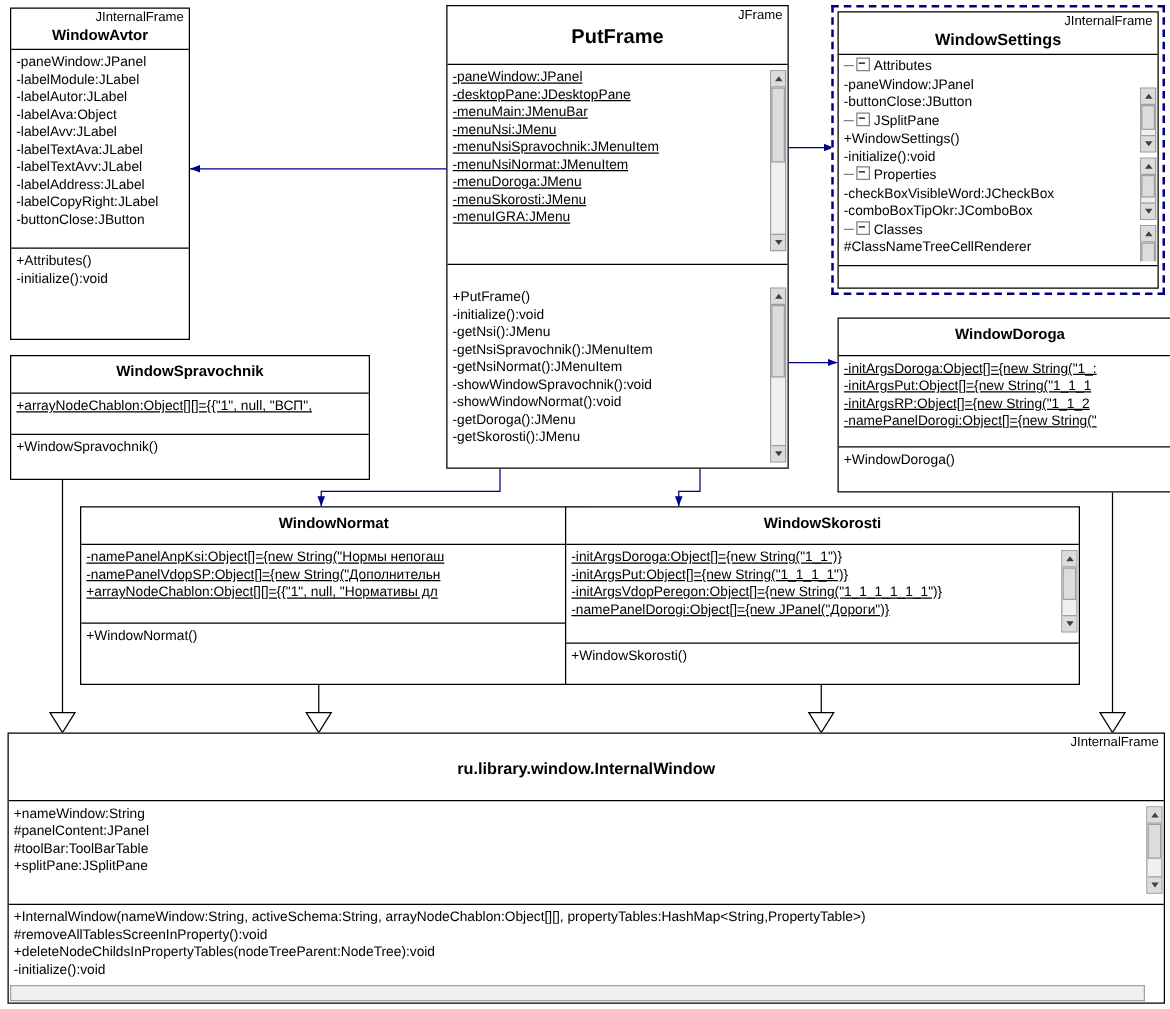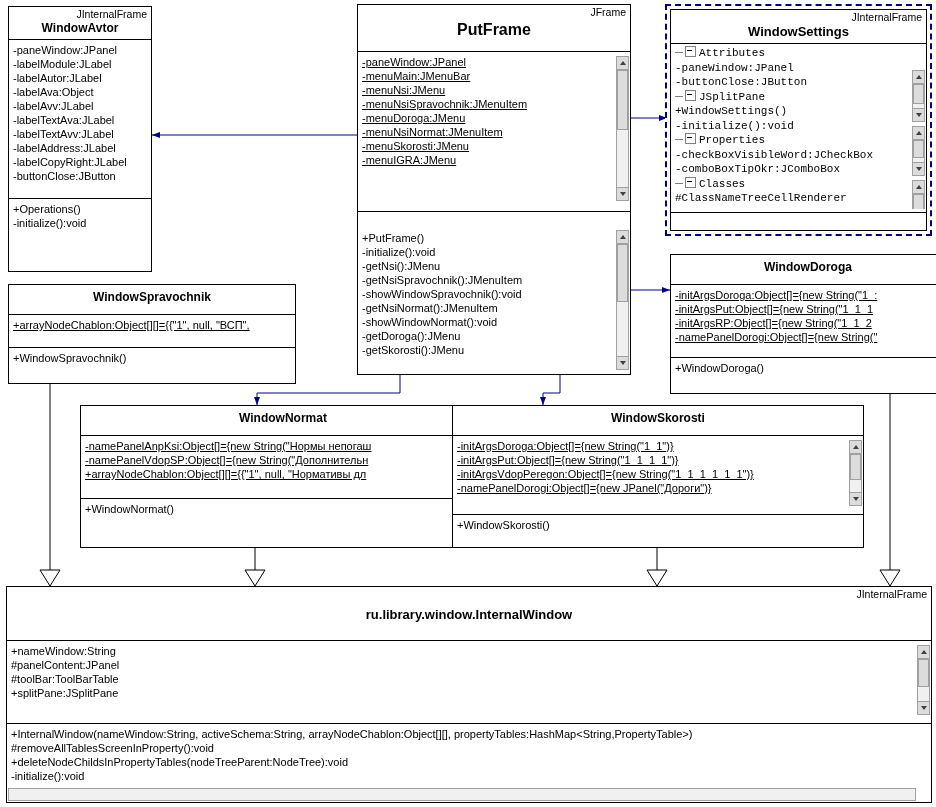--- a/index.html
+++ b/index.html
@@ -211,69 +211,70 @@
       <div class="row">-labelAva:Object</div>
       <div class="row">-labelAvv:JLabel</div>
       <div class="row">-labelTextAva:JLabel</div>
       <div class="row">-labelTextAvv:JLabel</div>
       <div class="row">-labelAddress:JLabel</div>
       <div class="row">-labelCopyRight:JLabel</div>
       <div class="row">-buttonClose:JButton</div>
     </div>
     <div class="sep"></div>
     <div class="compartment">
-      <div class="row">+Operations()</div>
+      <div class="row">+Attributes()</div>
       <div class="row">-initialize():void</div>
     </div>
   </div>
 
   <div class="uml" style="left:357px; top:4px; width:274px; height:371px;">
     <div class="stereo">JFrame</div>
     <div class="title pad-top" style="padding-top:16px; font-size:16px;">PutFrame</div>
     <div class="sep" style="margin-top:8px;"></div>
     <div class="compartment" style="height:153px;">
       <div class="row u">-paneWindow:JPanel</div>
+      <div class="row u">-desktopPane:JDesktopPane</div>
       <div class="row u">-menuMain:JMenuBar</div>
       <div class="row u">-menuNsi:JMenu</div>
       <div class="row u">-menuNsiSpravochnik:JMenuItem</div>
+      <div class="row u">-menuNsiNormat:JMenuItem</div>
       <div class="row u">-menuDoroga:JMenu</div>
-      <div class="row u">-menuNsiNormat:JMenuItem</div>
       <div class="row u">-menuSkorosti:JMenu</div>
       <div class="row u">-menuIGRA:JMenu</div>
       <div class="vscroll" style="top:4px; height:145px;">
         <div class="arrow"></div>
         <div class="thumb" style="top:13px; height:60px;"></div>
         <div class="arrow bot"></div>
       </div>
     </div>
     <div class="sep"></div>
     <div class="compartment" style="height:148px;margin-top:16px;">
       <div class="row">+PutFrame()</div>
       <div class="row">-initialize():void</div>
       <div class="row">-getNsi():JMenu</div>
       <div class="row">-getNsiSpravochnik():JMenuItem</div>
+      <div class="row">-getNsiNormat():JMenuItem</div>
       <div class="row">-showWindowSpravochnik():void</div>
-      <div class="row">-getNsiNormat():JMenuItem</div>
       <div class="row">-showWindowNormat():void</div>
       <div class="row">-getDoroga():JMenu</div>
       <div class="row">-getSkorosti():JMenu</div>
       <div class="vscroll" style="top:2px; height:140px;">
         <div class="arrow"></div>
         <div class="thumb" style="top:13px; height:58px;"></div>
         <div class="arrow bot"></div>
       </div>
     </div>
   </div>
 
   <div class="uml dashed-outer" style="left:665px; top:4px; width:267px; height:232px;">
     <div class="inner-box">
       <div class="stereo">JInternalFrame</div>
       <div class="title pad-top" style="padding-top:14px; font-size:13px;">WindowSettings</div>
       <div class="sep"></div>
-      <div class="compartment" style="padding-top:2px;font-family:Liberation Mono, monospace;">
+      <div class="compartment" style="padding-top:2px;">
         <div class="tree-row">
           <span class="dash"></span><span class="tnode"></span><span>Attributes</span>
         </div>
         <div class="tree-row">-paneWindow:JPanel</div>
         <div class="tree-row">-buttonClose:JButton</div>
         <div class="tree-row">
           <span class="dash"></span><span class="tnode"></span><span>JSplitPane</span>
         </div>
         <div class="tree-row">+WindowSettings()</div>
         <div class="tree-row">-initialize():void</div>
@@ -326,21 +327,21 @@
       <div class="row u">-initArgsPut:Object[]={new String("1_1_1</div>
       <div class="row u">-initArgsRP:Object[]={new String("1_1_2</div>
       <div class="row u">-namePanelDorogi:Object[]={new String("</div>
     </div>
     <div class="sep"></div>
     <div class="compartment">
       <div class="row">+WindowDoroga()</div>
     </div>
   </div>
 
-  <div class="uml" style="left:80px; top:405px; width:406px; height:143px;">
+  <div class="uml" style="left:64px; top:405px; width:406px; height:143px;">
     <div class="title" style="padding-top:5px; font-size:12px;">WindowNormat</div>
     <div class="sep" style="margin-top:6px;"></div>
     <div class="compartment" style="height:56px;">
       <div class="row u">-namePanelAnpKsi:Object[]={new String("Нормы непогаш</div>
       <div class="row u">-namePanelVdopSP:Object[]={new String("Дополнительн</div>
       <div class="row u">+arrayNodeChablon:Object[][]={{"1", null, "Нормативы дл</div>
     </div>
     <div class="sep"></div>
     <div class="compartment">
       <div class="row">+WindowNormat()</div>

